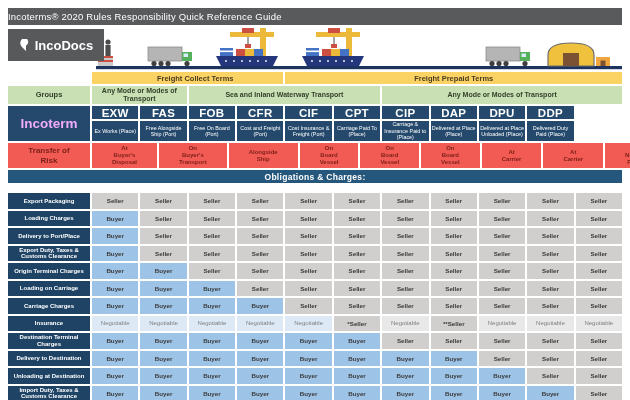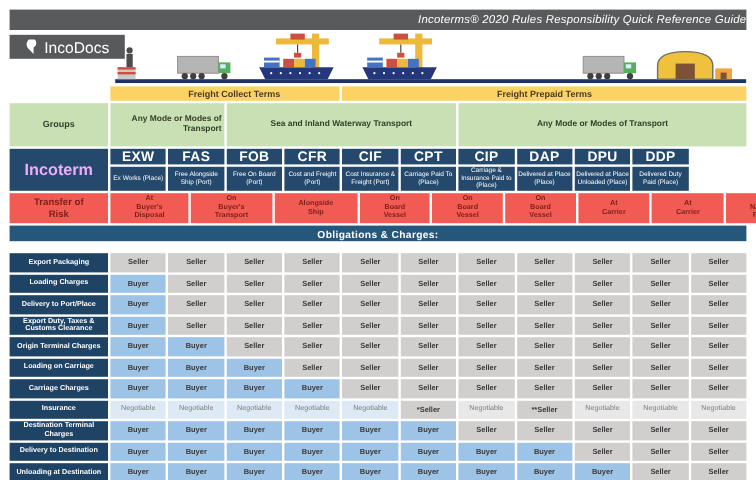--- a/index.html
+++ b/index.html
@@ -1,31 +1,31 @@
 <!DOCTYPE html>
 <html><head>
 <meta charset="utf-8">
 <style>
   html,body{margin:0;padding:0;background:#fff;}
   .page{position:relative;width:630px;height:400px;background:#fff;box-sizing:border-box;
         padding:8px 8px 0 8px;font-family:"Liberation Sans",sans-serif;overflow:hidden;}
   .title-bar{height:17px;background:#595a5c;color:#fff;font-size:9.5px;line-height:17px;
-        text-align:right;margin-bottom:2px;letter-spacing:.2px;font-style:italic;}
+        text-align:left;margin-bottom:2px;letter-spacing:.2px;}
   
   .hero{position:relative;height:43px;margin-bottom:2px;}
   .scene{position:absolute;left:0;top:0;width:614px;height:43px;}
-  .logo{position:absolute;left:0;top:2px;width:96px;height:20px;background:#58595b;color:#fff;
-        display:flex;align-items:center;justify-content:center;gap:4px;font-weight:normal;font-size:13px;z-index:2;}
+  .logo{position:absolute;left:0;top:2px;width:96px;height:32px;background:#58595b;color:#fff;
+        display:flex;align-items:center;justify-content:center;gap:4px;font-weight:bold;font-size:13px;z-index:2;}
   
   .grid{display:grid;grid-template-columns:82px repeat(11,1fr);gap:2px;margin-bottom:2px;}
   .spacer{background:transparent;}
   .ybar{background:#fbd364;color:#4a3b20;font-size:7.5px;font-weight:bold;display:flex;
         align-items:center;justify-content:center;height:12px;}
   .gcell{background:#c9e0b4;color:#33402a;font-size:7px;font-weight:bold;display:flex;
-        align-items:center;justify-content:center;text-align:right;line-height:1.12;height:36px;padding:0 2px;box-sizing:border-box;}
+        align-items:center;justify-content:center;text-align:center;line-height:1.12;height:18px;padding:0 2px;box-sizing:border-box;}
   .glabel{font-size:7.5px;}
   .header-row{height:35px;}
   .incolabel{background:#24496d;color:#f0abfc;font-weight:bold;font-size:13.5px;display:flex;
         align-items:center;justify-content:center;}
   .termcol{display:flex;flex-direction:column;gap:2px;}
   .tcode{background:#24496d;color:#fff;font-weight:bold;font-size:11.5px;height:13px;flex:none;
         display:flex;align-items:center;justify-content:center;letter-spacing:.3px;}
   .tname{background:#24496d;color:#fff;font-size:5.4px;flex:1;display:flex;align-items:center;
         justify-content:center;text-align:center;line-height:1.18;padding:0 1px;}
   .risk-row>div{background:#f25b54;color:#7a1f17;font-weight:bold;display:flex;align-items:center;

